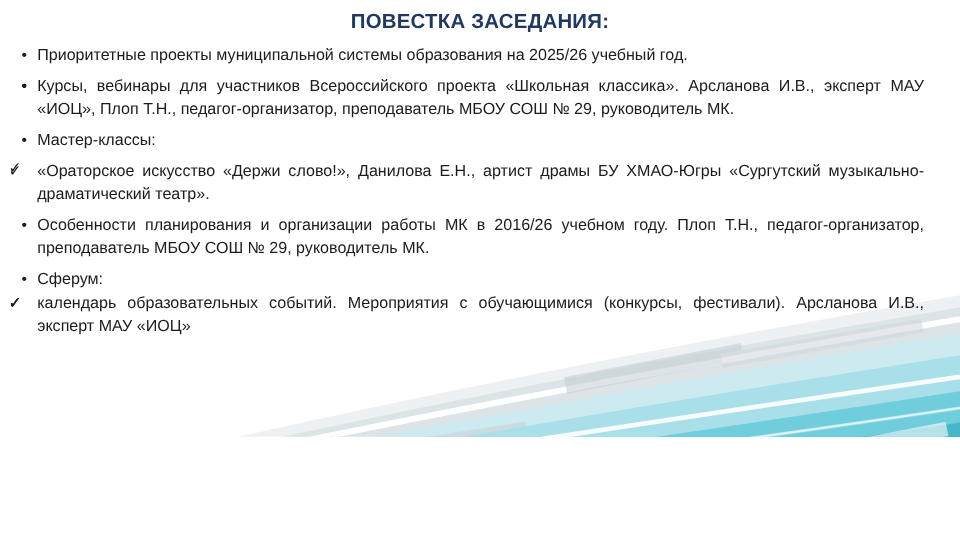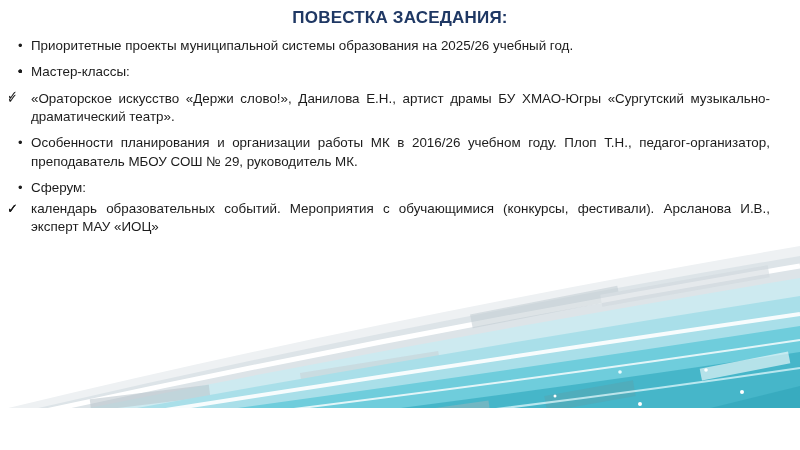--- a/index.html
+++ b/index.html
@@ -1,17 +1,17 @@
 <!DOCTYPE html>
 <html><head>
 <meta charset="utf-8">
 <style>
   html,body{margin:0;padding:0;}
   .slide{
-    width:800px;height:408px;position:relative;overflow:hidden;
+    width:800px;height:364px;position:relative;overflow:hidden;
     background:#ffffff;
     font-family:"Liberation Sans","DejaVu Sans",sans-serif;
   }
   .bg{position:absolute;inset:0;z-index:0;}
   .content{position:relative;z-index:1;padding:5px 30px 0 0;}
   .title{
     text-align:center;font-weight:bold;font-size:17px;
     color:#1f3864;margin:3px 0 9px 30px;letter-spacing:.2px;
   }
   .row{
@@ -92,20 +92,21 @@
       <span class="marker">•</span>
       <span class="txt">Приоритетные проекты муниципальной системы образования на 2025/26 учебный год.</span>
     </div>
 
     <div class="row bullet">
       <span class="marker">•</span>
     </div>
 
     <div class="row bullet">
       <span class="marker">•</span>
+      <span class="txt">Курсы, вебинары для участников Всероссийского проекта «Школьная классика». Арсланова И.В., эксперт МАУ «ИОЦ», Плоп Т.Н., педагог-организатор, преподаватель МБОУ СОШ № 29, руководитель МК.</span>
     </div>
 
     <div class="row bullet semi">
       <span class="marker">•</span>
       <span class="txt">Мастер-классы:</span>
     </div>
 
     <div class="row check">
       <span class="marker">✓</span>
     </div>

